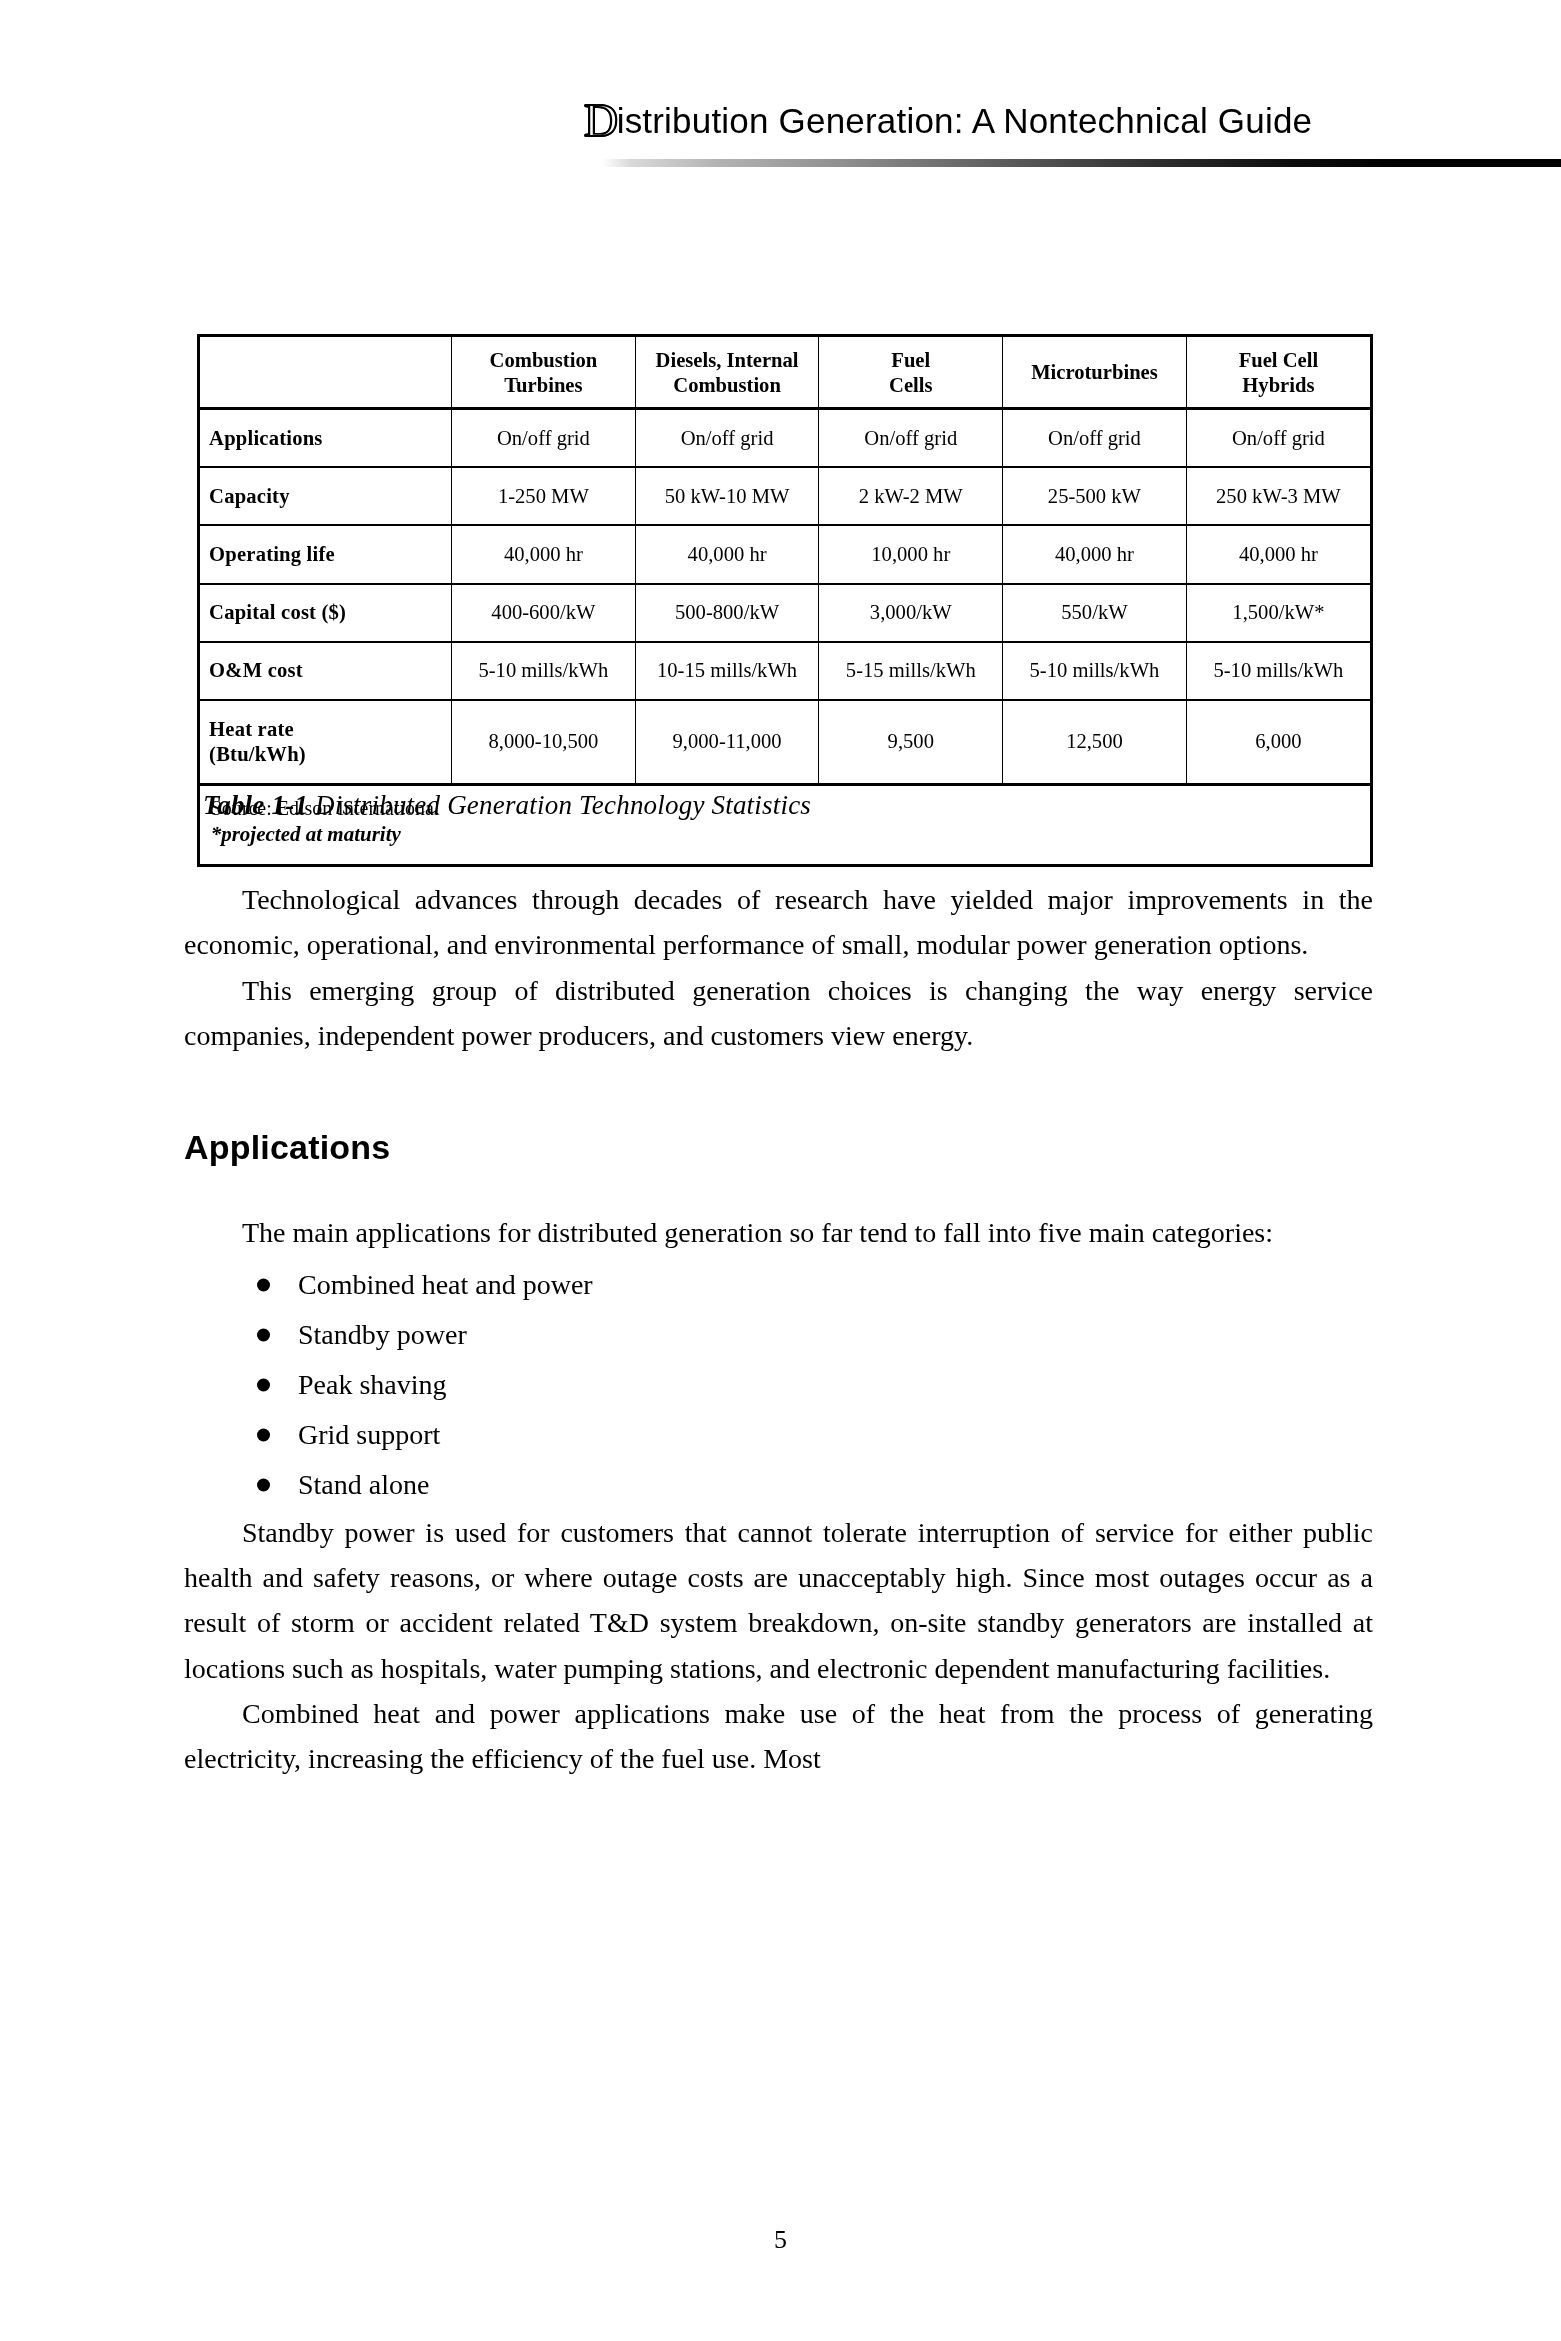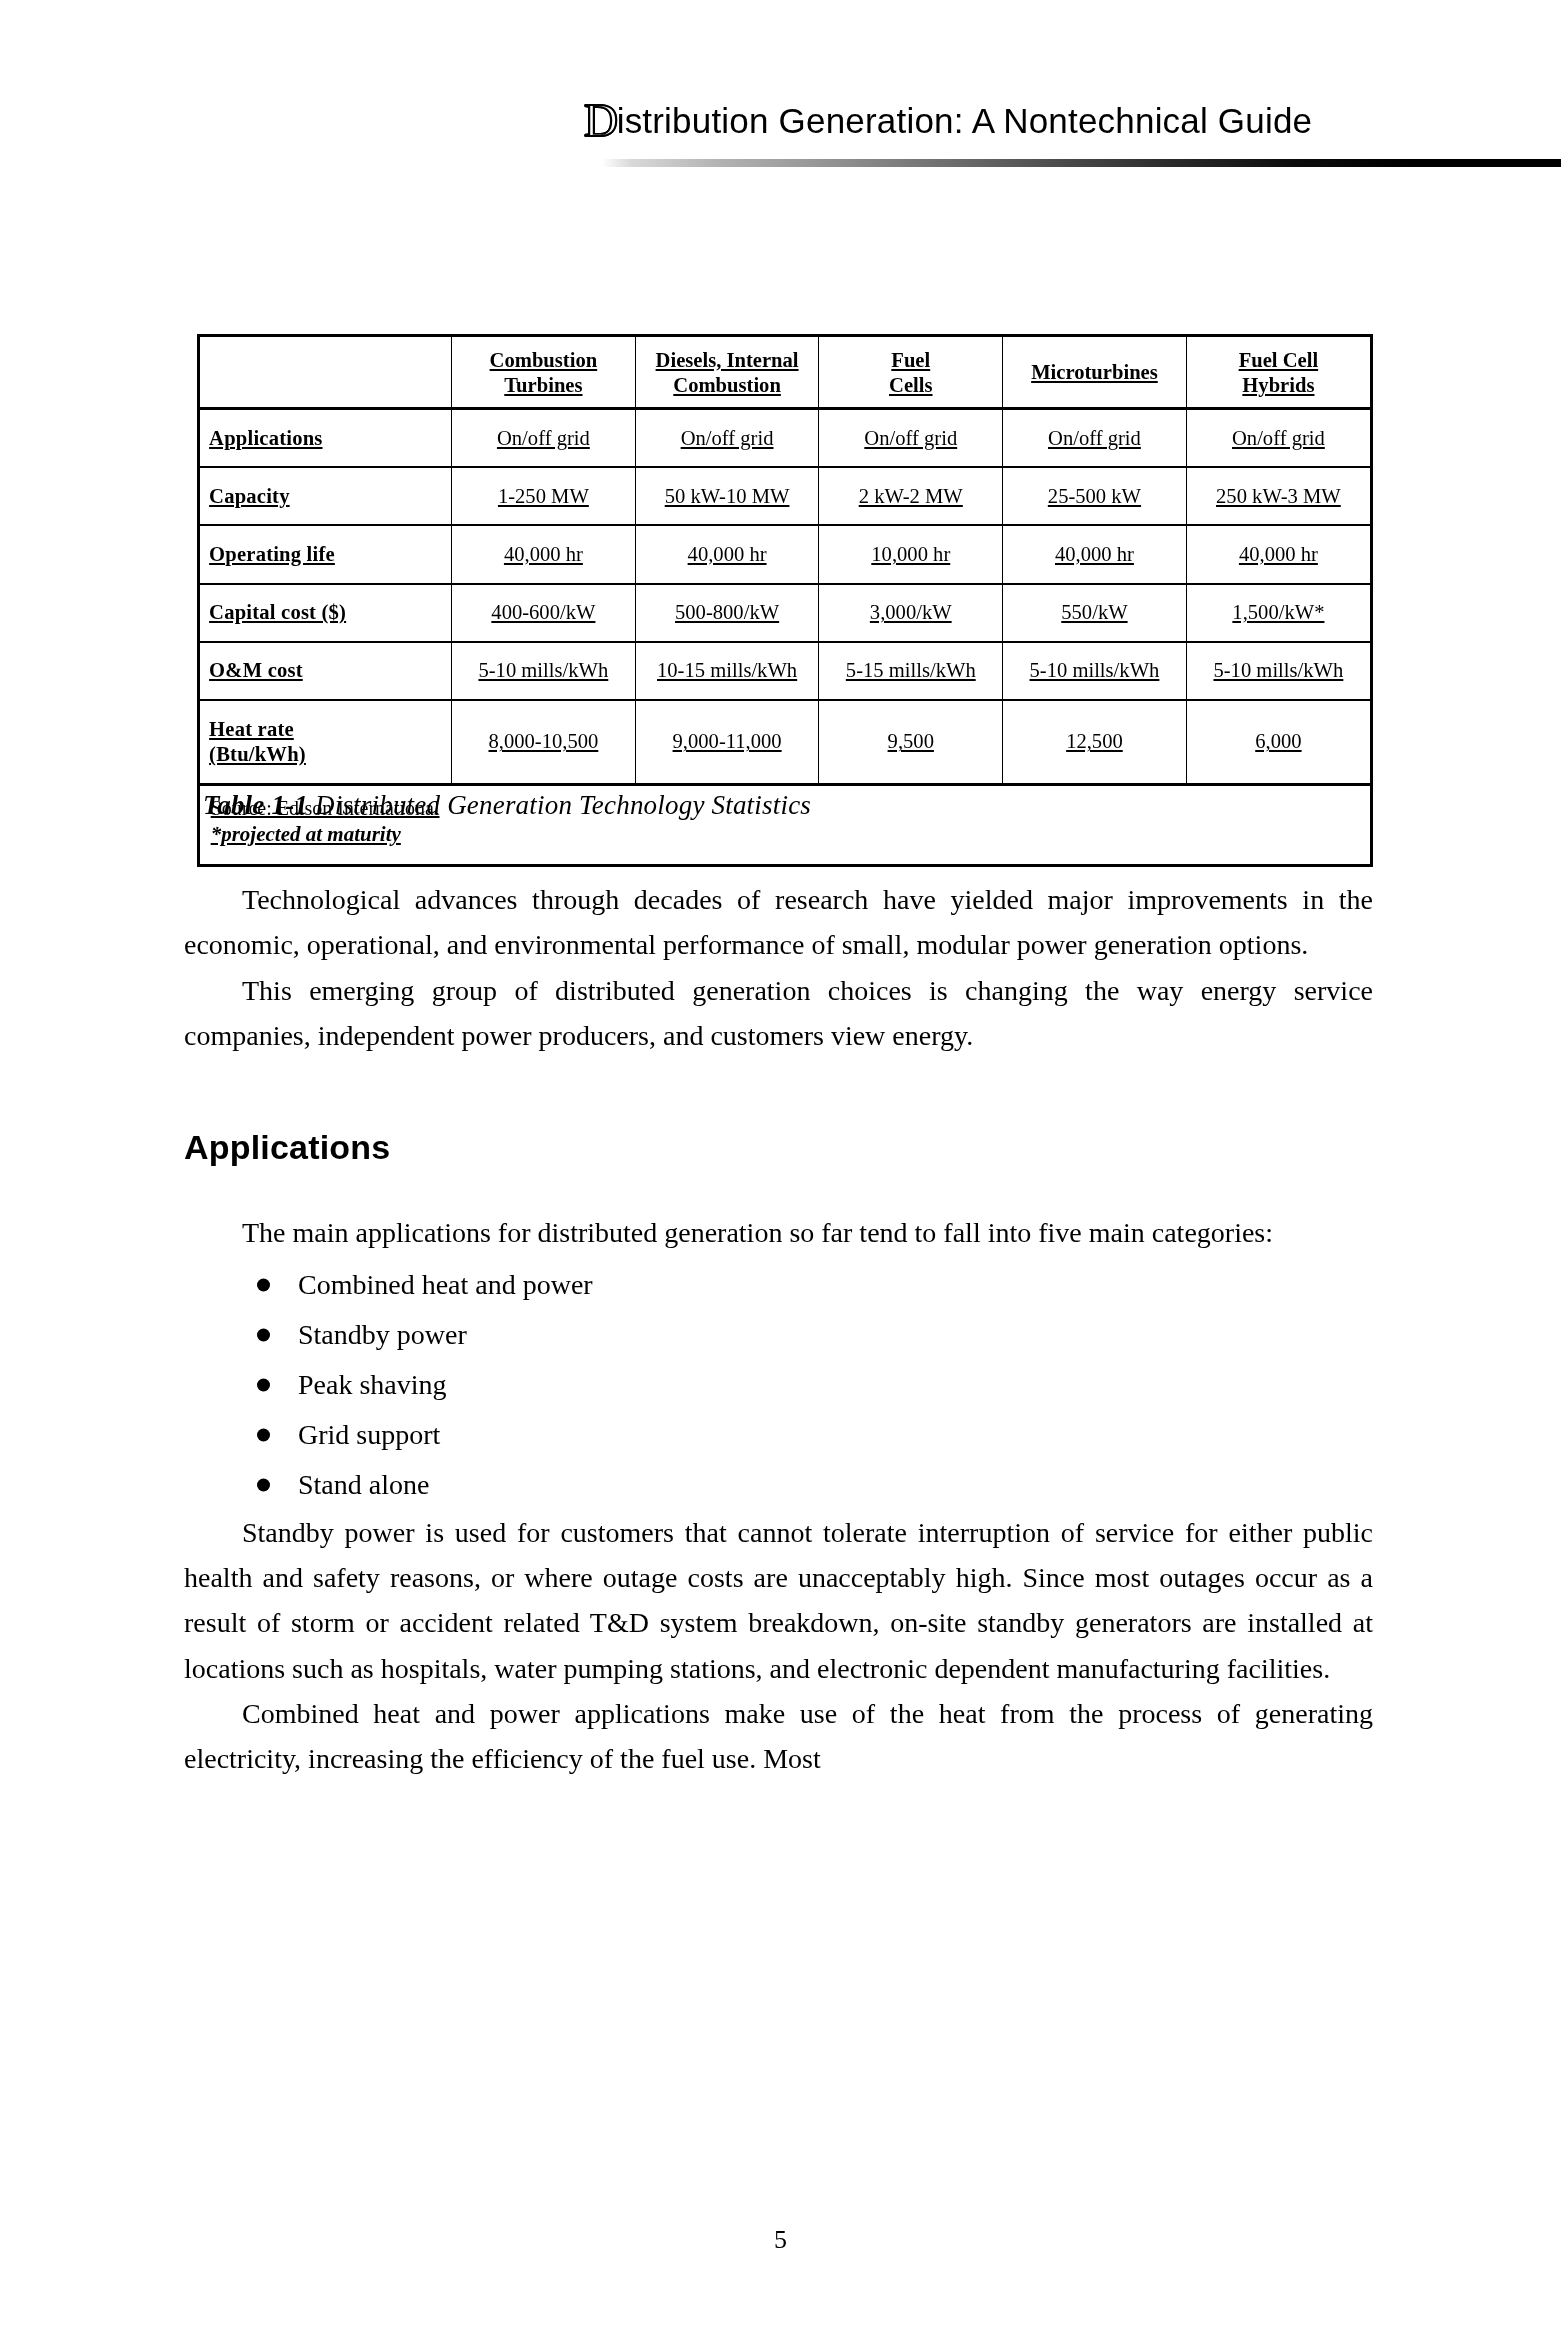--- a/index.html
+++ b/index.html
@@ -75,21 +75,20 @@
 
   
   .table-wrap {
     position: absolute;
     left: 197px;
     top: 334px;
     width: 1176px;
     border: 3.8px solid #000;
     background: #fff;
     box-sizing: border-box;
-    text-decoration: underline;
   }
   table.stats {
     border-collapse: collapse;
     width: 100%;
     table-layout: fixed;
   }
   table.stats col.c0 { width: 21.5%; }
   table.stats col.cx { width: 15.7%; }
 
   table.stats td, table.stats th {

